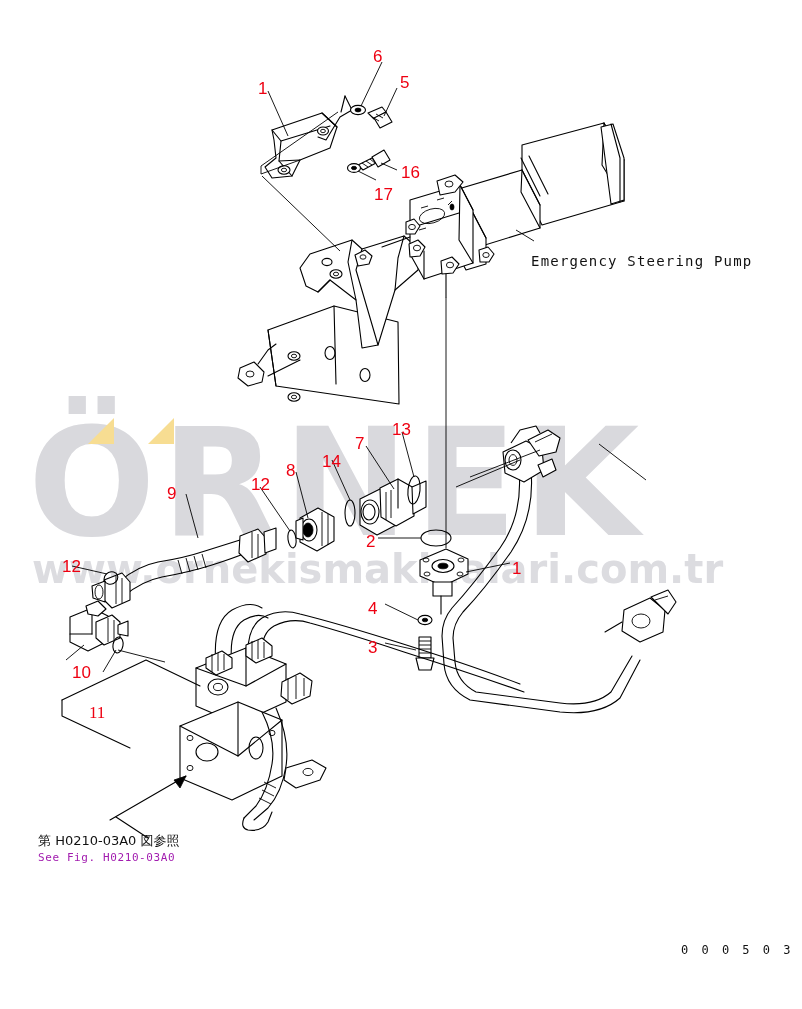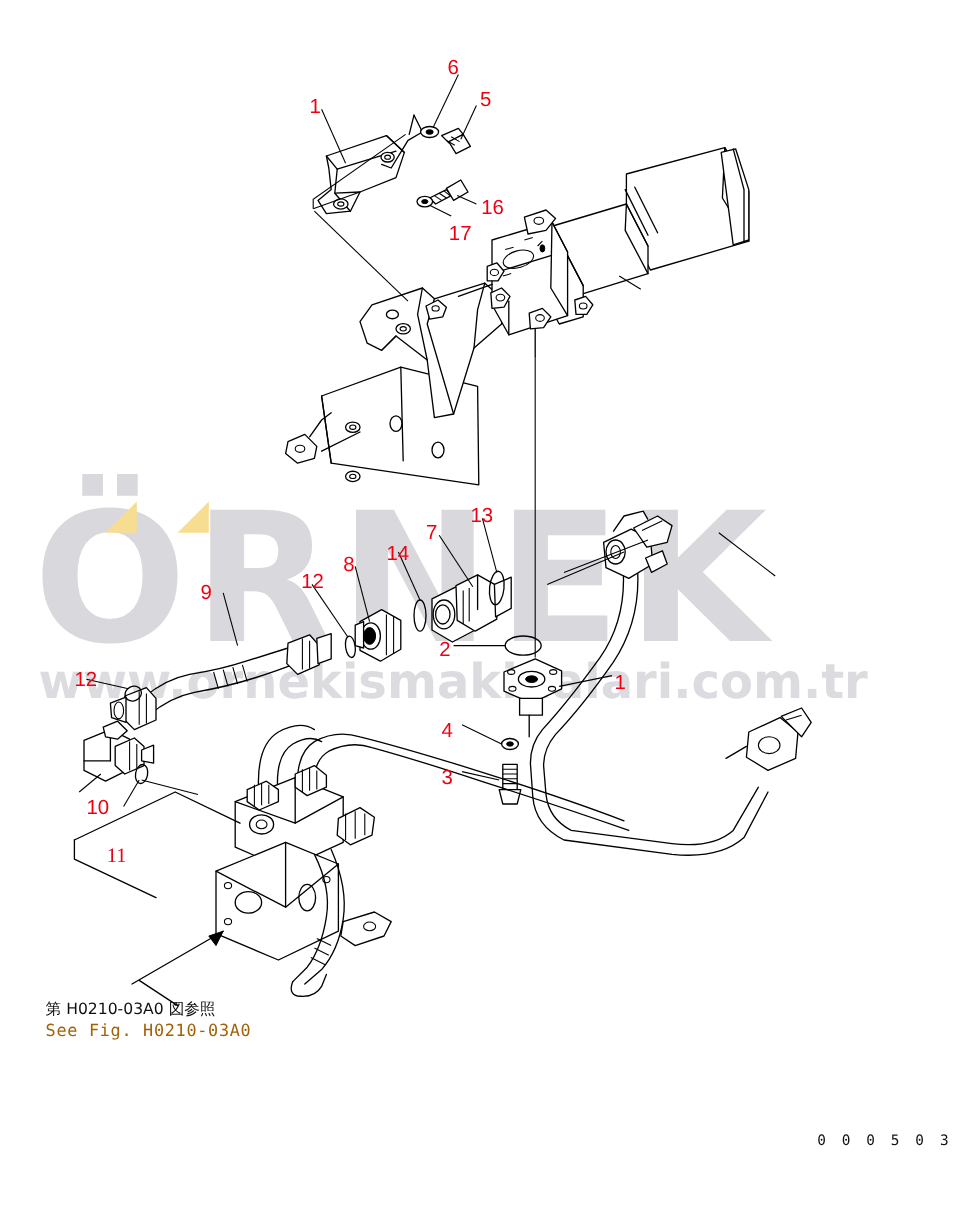--- a/index.html
+++ b/index.html
@@ -16,21 +16,21 @@
           border-bottom:26px solid #f7dd92;}
   .callout{position:absolute;color:#ee0011;font-family:"Liberation Sans",sans-serif;
            font-size:17px;line-height:17px;white-space:nowrap;}
   .label-jp{position:absolute;left:531px;top:233px;font-family:"DejaVu Sans",sans-serif;
             font-size:13px;color:#111;letter-spacing:0.5px;white-space:nowrap;}
   .label-en{position:absolute;left:531px;top:253px;font-family:"DejaVu Sans Mono",monospace;
             font-size:14px;color:#111;letter-spacing:1.2px;white-space:nowrap;}
   .ref-jp{position:absolute;left:38px;top:832px;font-family:"DejaVu Sans",sans-serif;
           font-size:13px;color:#111;white-space:nowrap;}
   .ref-en{position:absolute;left:38px;top:851px;font-family:"DejaVu Sans Mono",monospace;
-          font-size:14px;color:#a16207;letter-spacing:0.6px;white-space:nowrap;}
+          font-size:11px;color:#a21caf;letter-spacing:0.6px;white-space:nowrap;}
   .docnum{position:absolute;left:681px;top:943px;font-family:"DejaVu Sans Mono",monospace;
           font-size:12px;color:#111;letter-spacing:3px;white-space:nowrap;}
   svg.art{position:absolute;left:0;top:0;width:802px;height:1009px;pointer-events:none;}
   svg.art *{vector-effect:non-scaling-stroke;}
   .ln{fill:none;stroke:#000;stroke-width:1.1;stroke-linejoin:round;stroke-linecap:round;}
   .ln-t{fill:none;stroke:#000;stroke-width:0.9;}
   .fillw{fill:#fff;stroke:#000;stroke-width:1.1;stroke-linejoin:round;}
   .fillk{fill:#000;stroke:#000;stroke-width:0.8;}
   .lead{fill:none;stroke:#000;stroke-width:0.9;}
 </style>
@@ -356,19 +356,20 @@
   <div class="callout" style="left:52px;top:664px;margin-left:20px;">10</div>
   <div class="callout" style="left:89px;top:704px;font-family:Liberation Serif, serif;">11</div>
   <div class="callout" style="left:251px;top:476px;">12</div>
   <div class="callout" style="left:62px;top:558px;">12</div>
   <div class="callout" style="left:392px;top:421px;">13</div>
   <div class="callout" style="left:322px;top:453px;">14</div>
   <div class="callout" style="left:258px;top:80px;">1</div>
   <div class="callout" style="left:401px;top:164px;">16</div>
   <div class="callout" style="left:374px;top:186px;">17</div>
 
+  <div class="label-en">Emergency Steering Pump</div>
 
   <div class="ref-jp">第 H0210-03A0 図参照</div>
   <div class="ref-en">See Fig. H0210-03A0</div>
 
   <div class="docnum">0 0 0 5 0 3 5 7</div>
 
 </div>
 
 </body></html>

